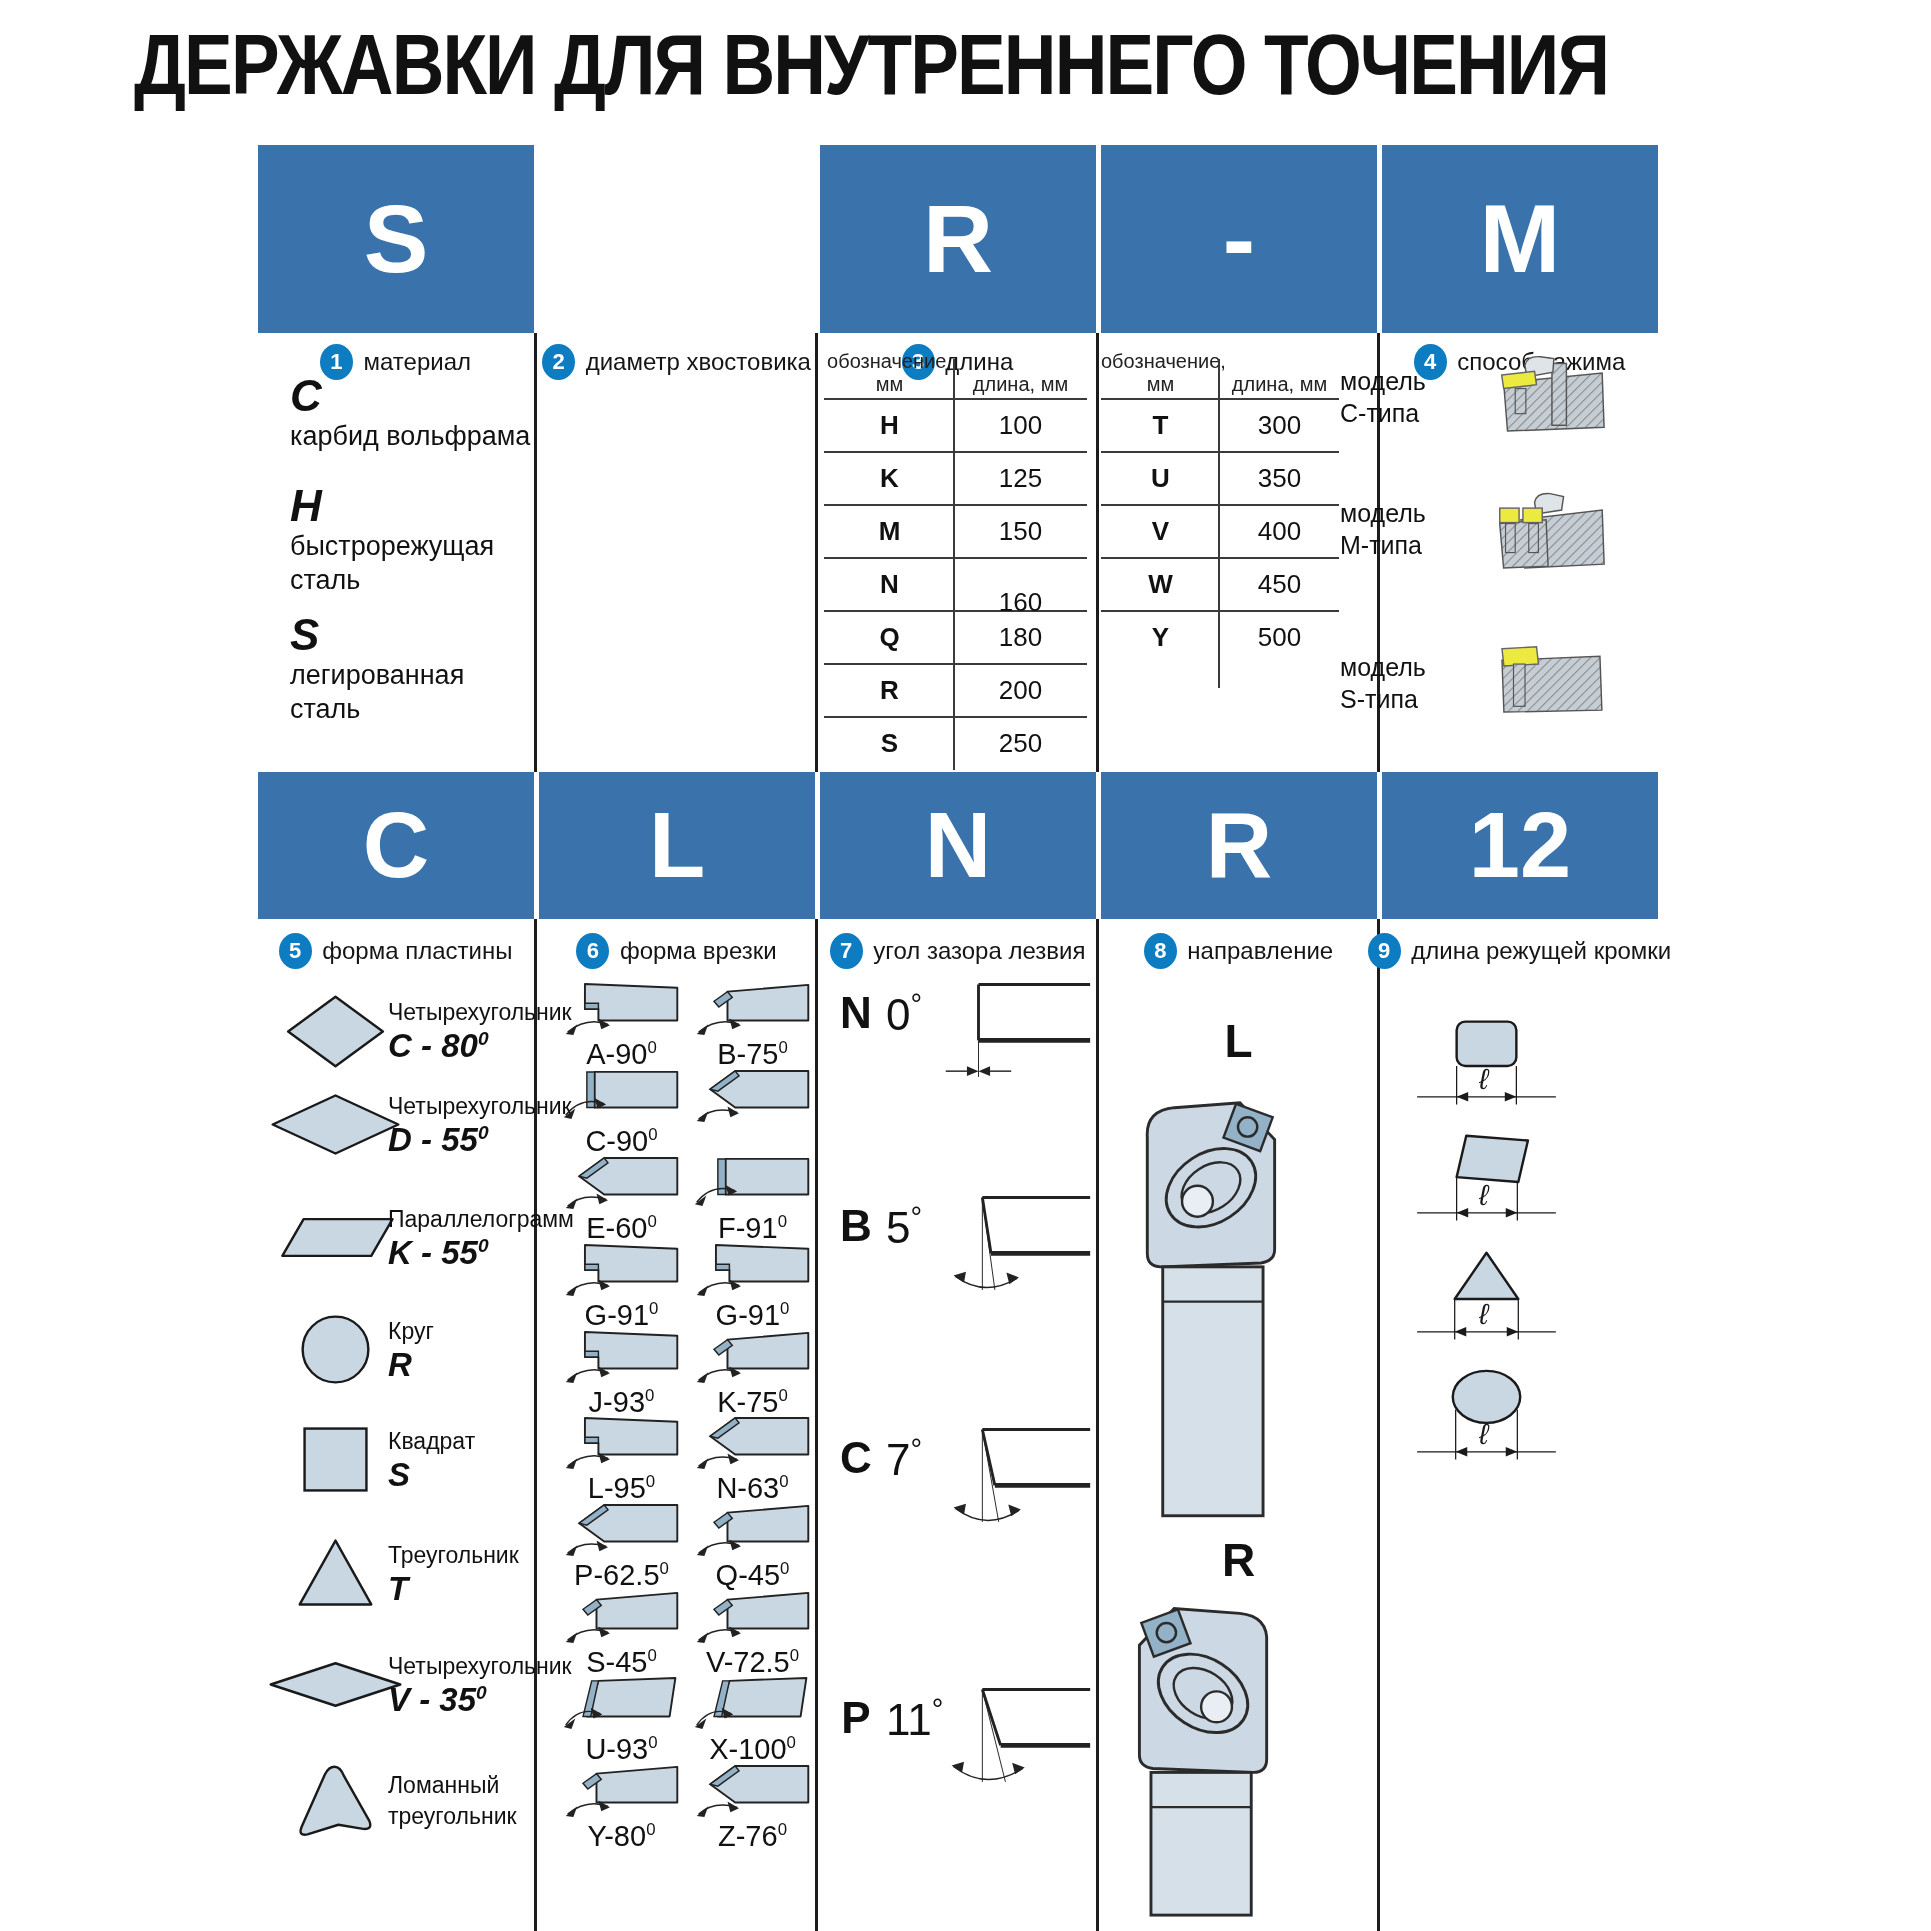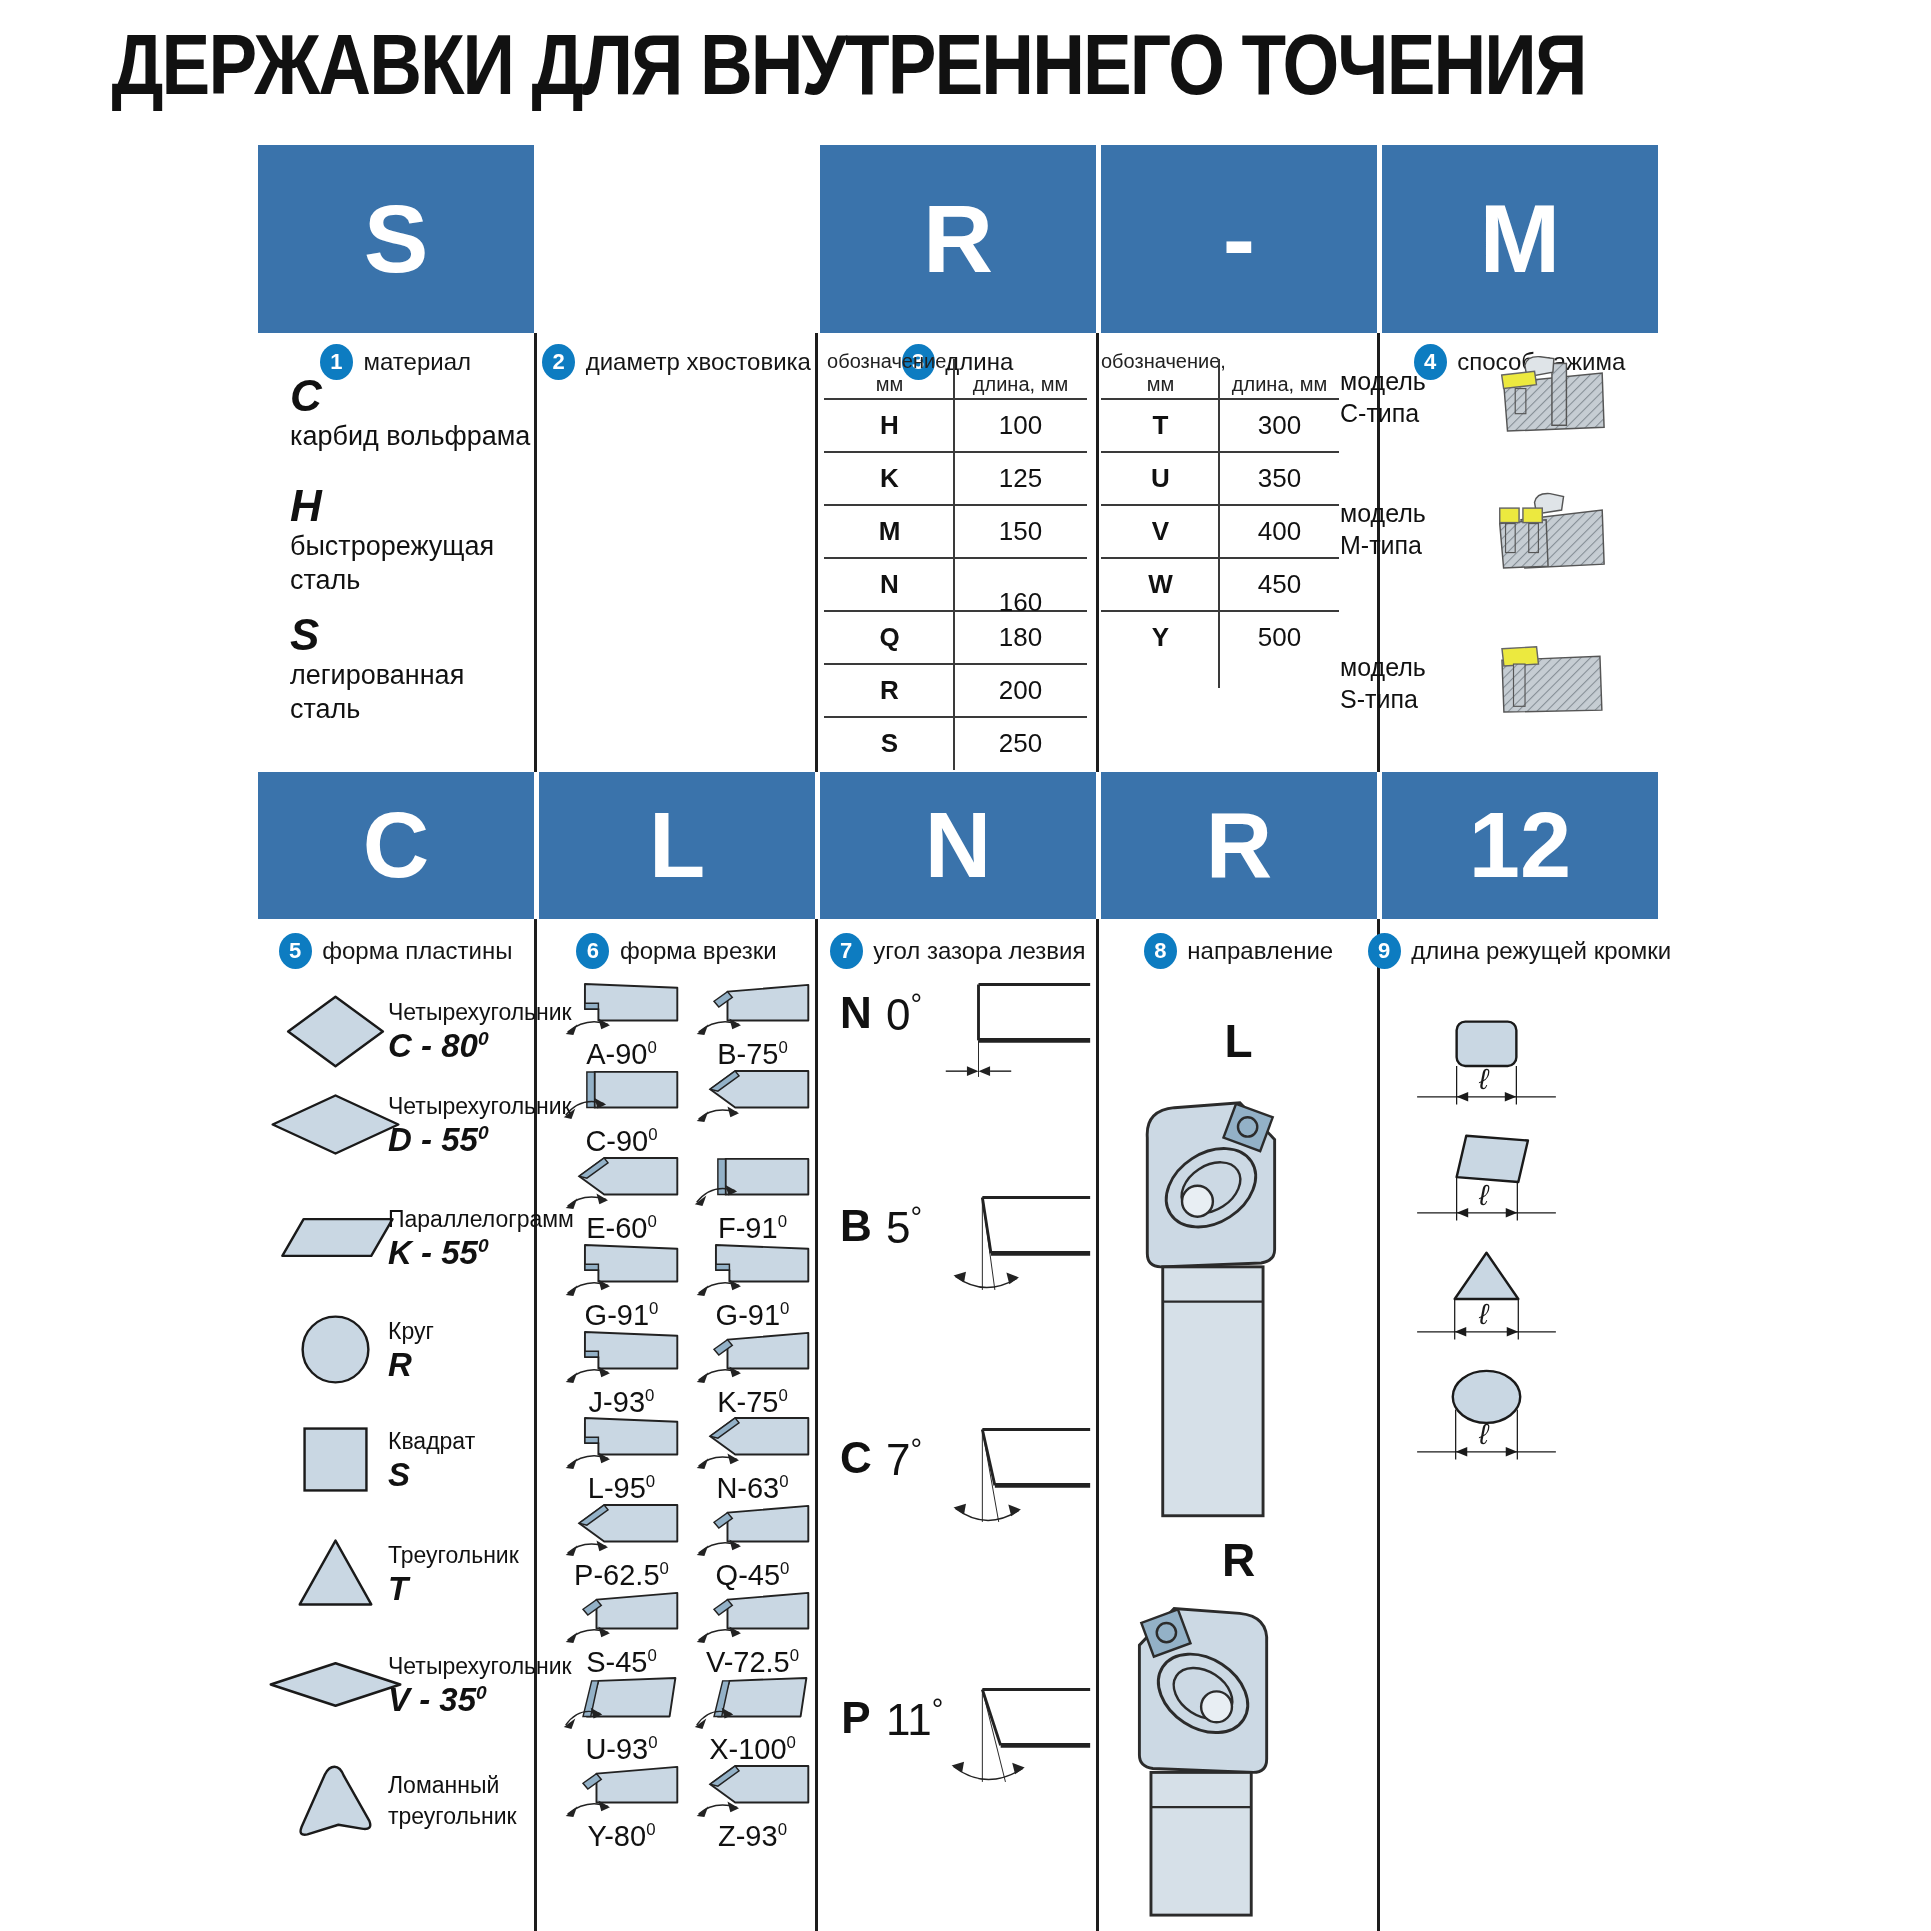--- a/index.html
+++ b/index.html
@@ -1,17 +1,17 @@
 <!DOCTYPE html>
 <html><head>
 <meta charset="utf-8">
 <style>
   html,body{margin:0;padding:0;background:#fff;}
   .canvas{position:relative;width:1697px;height:1931px;background:#fff;
-          font-family:"Liberation Sans",sans-serif;color:#111;overflow:hidden;}
+          font-family:"Liberation Sans",sans-serif;color:#111;overflow:hidden;padding-left:45px;}
   .title{position:absolute;top:15.4px;left:0;width:100%;text-align:center;
          font-size:73px;font-weight:bold;letter-spacing:-1.9px;
          transform:scaleY(1.18);transform-origin:top;white-space:nowrap;}
   .vline{position:absolute;width:2.9px;background:#1c1c1c;}
   .bluebox{position:absolute;width:276px;background:#3a73ab;color:#fff;
            display:flex;align-items:center;justify-content:center;
            font-weight:bold;}
   .r1{top:145px;height:188px;font-size:97px;}
   .r2{top:772px;height:147px;font-size:92px;}
   .badge-row{position:absolute;width:309px;display:flex;align-items:center;
@@ -391,21 +391,21 @@
     </svg>
   <div class="s6-label" style="left:689px;top:1733px;"><span>X-100</span><sup>0</sup></div>
 
   <svg class="s6-svg" style="left:558px;top:1762px;" viewBox="0 0 132 58" width="127" height="56">
       <use href="#v-slant"></use>
     </svg>
   <div class="s6-label" style="left:558px;top:1820px;"><span>Y-80</span><sup>0</sup></div>
   <svg class="s6-svg" style="left:689px;top:1762px;" viewBox="0 0 132 58" width="127" height="56">
       <use href="#v-point"></use>
     </svg>
-  <div class="s6-label" style="left:689px;top:1820px;"><span>Z-93</span><sup>0</sup></div>
+  <div class="s6-label" style="left:689px;top:1820px;"><span>Z-76</span><sup>0</sup></div>
 
   <div class="s7-block" style="top:969px;">
     <div class="s7-letter">N</div>
     <div class="s7-num"><span>0</span><sup>°</sup></div>
     <svg class="s7-svg" viewBox="0 0 160 140">
       <path d="M40,16 H156" stroke="#222" stroke-width="3" fill="none"></path>
       <path d="M40,16 V74" stroke="#222" stroke-width="3" fill="none"></path>
       <path d="M40,74 H156" stroke="#222" stroke-width="5" fill="none"></path>
       <path d="M40,74 V112" stroke="#222" stroke-width="1" fill="none"></path>
       <path d="M6,106 H28" stroke="#222" stroke-width="1.5" fill="none"></path>

